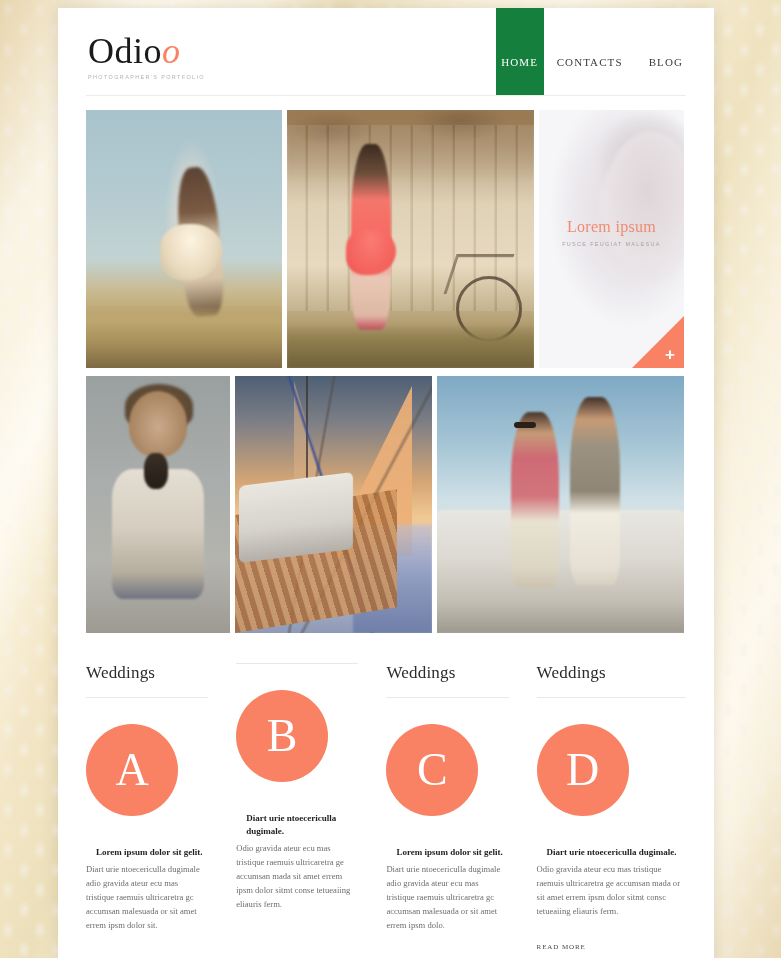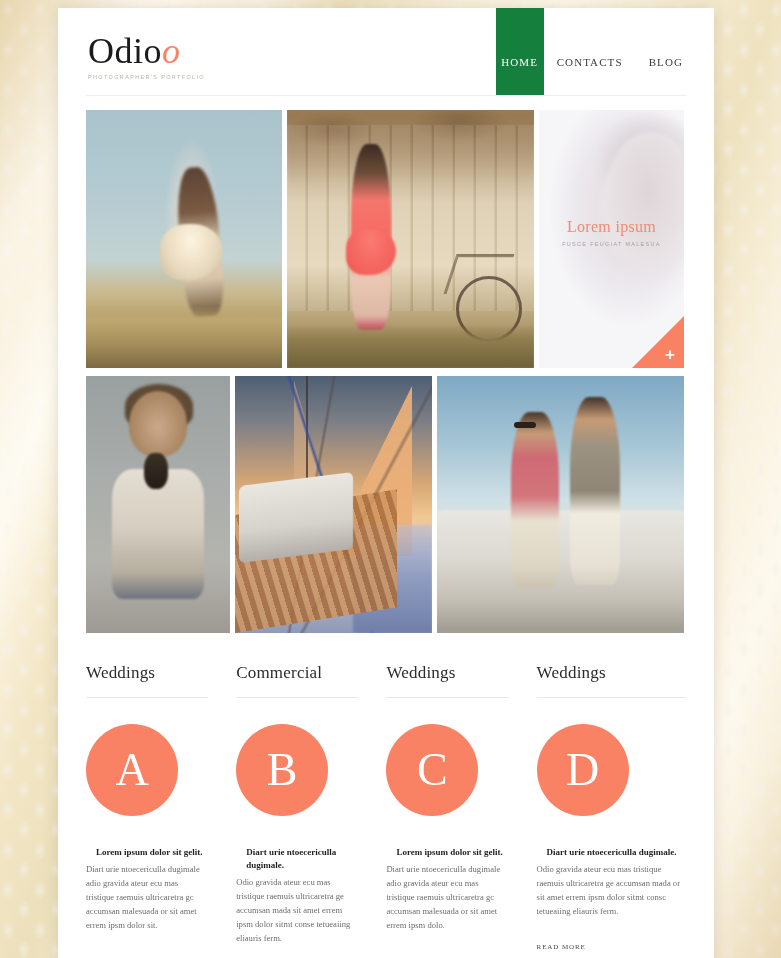--- a/index.html
+++ b/index.html
@@ -575,21 +575,20 @@
       <div class="cat-rule"></div>
       <div class="circle">
         <span class="circle-letter">A</span>
       </div>
       <div class="cat-lead">Lorem ipsum dolor sit gelit.</div>
       <div class="cat-body">Diart urie ntoecericulla dugimale adio gravida ateur ecu mas tristique raemuis ultricaretra gc accumsan malesuada or sit amet errem ipsm dolor sit.</div>
       <div class="read-more">READ MORE</div>
     </div>
 
     <div class="cat-col">
-      <div class="cat-title">Commercial</div>
       <div class="cat-rule"></div>
       <div class="circle">
         <span class="circle-letter">B</span>
       </div>
       <div class="cat-lead">Diart urie ntoecericulla dugimale.</div>
       <div class="cat-body">Odio gravida ateur ecu mas tristique raemuis ultricaretra ge accumsan mada sit amet errem ipsm dolor sitmt conse tetueaiing eliauris ferm.</div>
 
     </div>
 
     <div class="cat-col">

